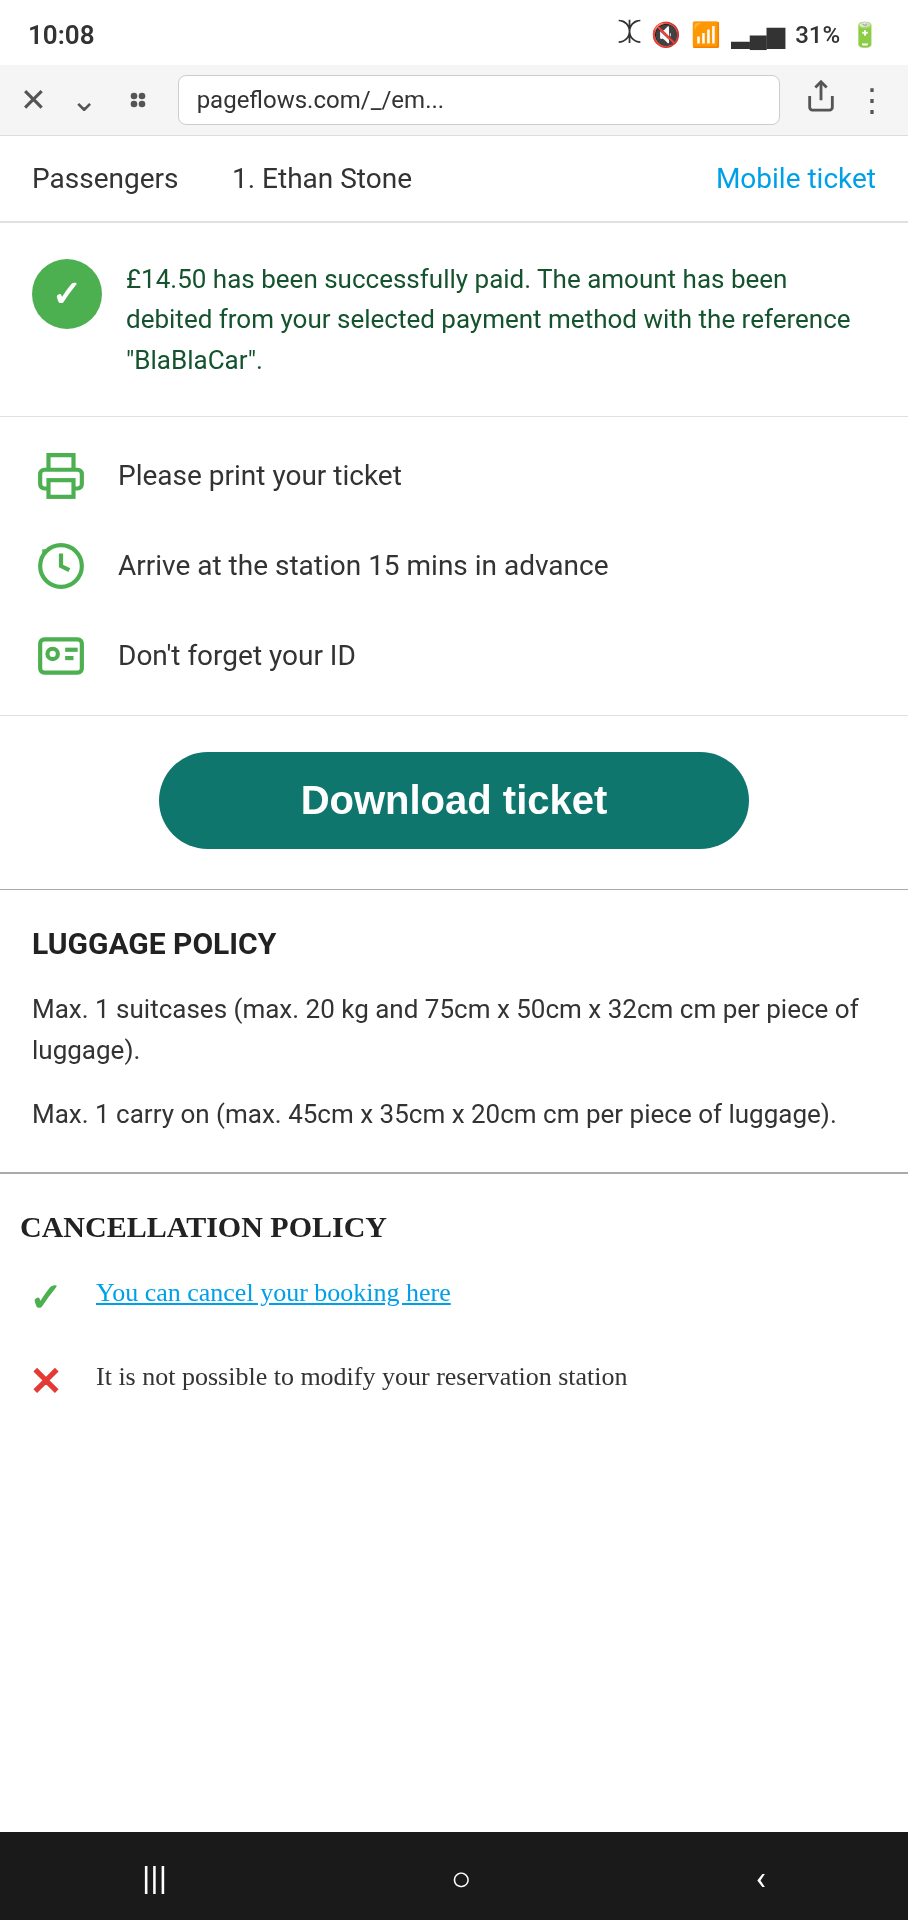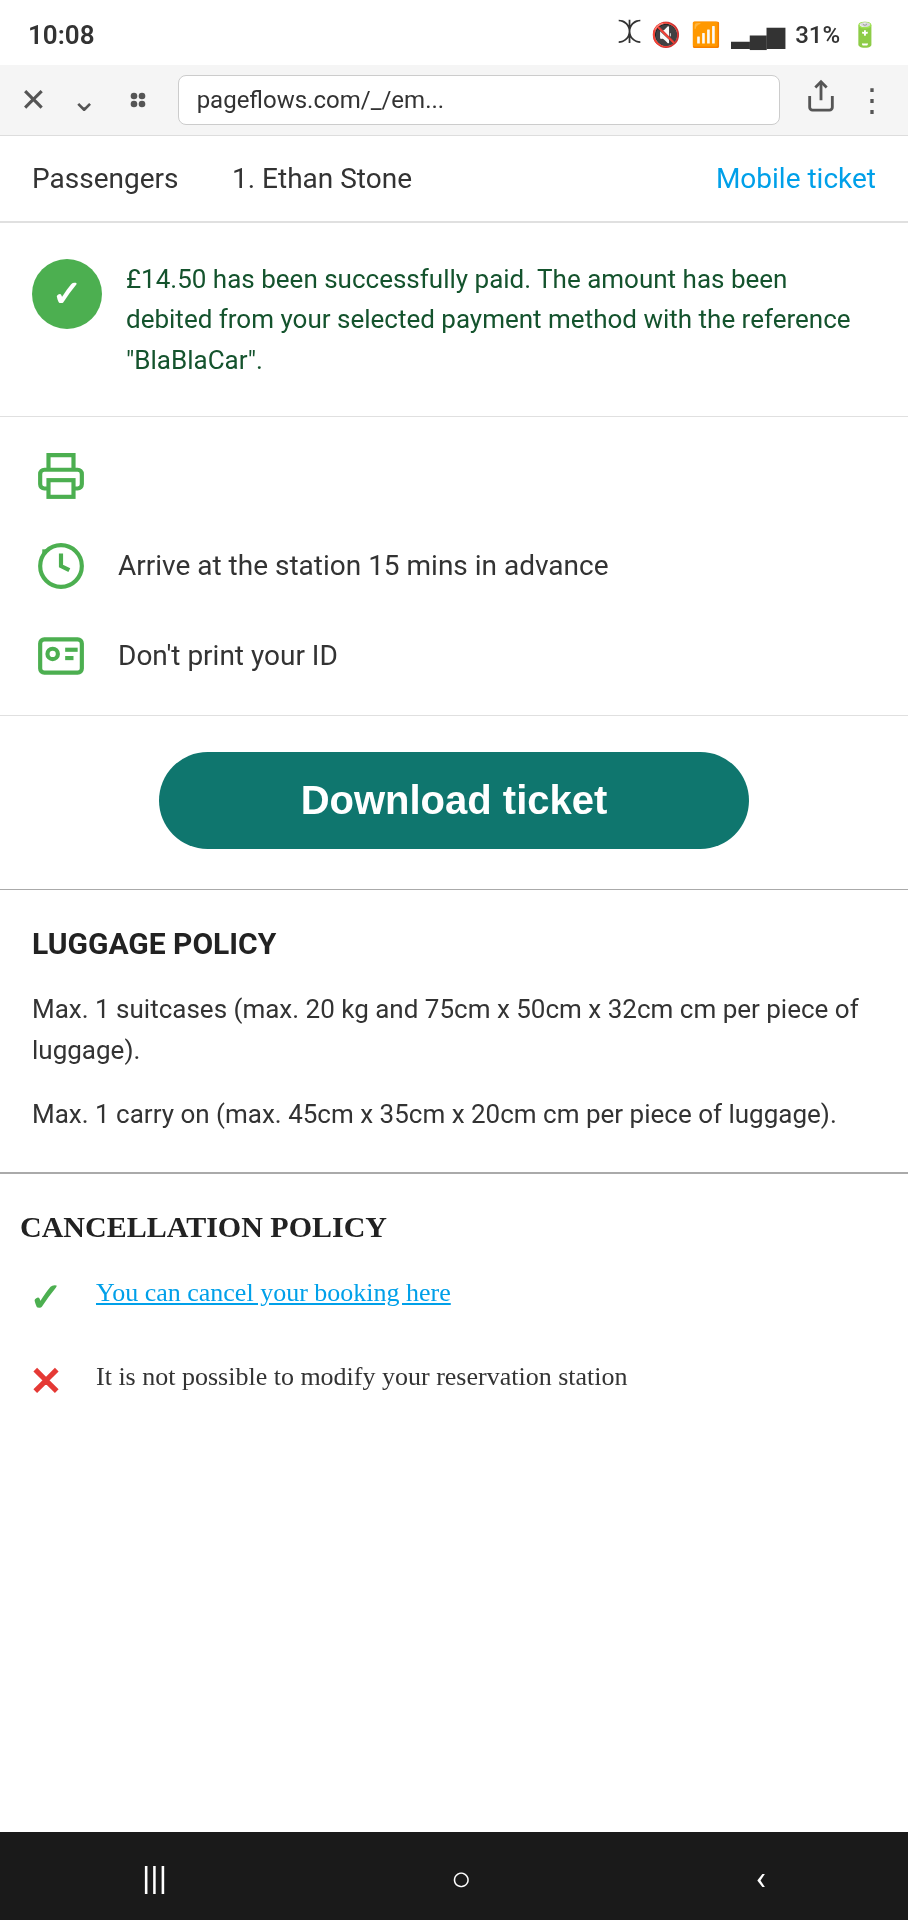--- a/index.html
+++ b/index.html
@@ -329,41 +329,42 @@
 
 <div class="instructions-section">
   <div class="instruction-item">
     <div class="instruction-icon">
       <svg viewBox="0 0 24 24" fill="none" stroke="#4caf50" stroke-width="2">
         <polyline points="6 9 6 2 18 2 18 9"></polyline>
         <path d="M6 18H4a2 2 0 01-2-2v-5a2 2 0 012-2h16a2 2 0 012 2v5a2 2 0 01-2 2h-2"></path>
         <rect x="6" y="14" width="12" height="8"></rect>
       </svg>
     </div>
+    <span class="instruction-text">Please print your ticket</span>
   </div>
   <div class="instruction-item">
     <div class="instruction-icon">
       <svg viewBox="0 0 24 24" fill="none" stroke="#4caf50" stroke-width="2">
         <circle cx="12" cy="12" r="10"></circle>
         <polyline points="12 6 12 12 16 14"></polyline>
         <line x1="4" y1="6" x2="4" y2="4" stroke="#4caf50"></line>
       </svg>
     </div>
     <span class="instruction-text">Arrive at the station 15 mins in advance</span>
   </div>
   <div class="instruction-item">
     <div class="instruction-icon">
       <svg viewBox="0 0 24 24" fill="none" stroke="#4caf50" stroke-width="2">
         <rect x="2" y="4" width="20" height="16" rx="2"></rect>
         <circle cx="8" cy="11" r="2.5"></circle>
         <line x1="14" y1="9" x2="20" y2="9"></line>
         <line x1="14" y1="13" x2="18" y2="13"></line>
       </svg>
     </div>
-    <span class="instruction-text">Don't print your ID</span>
+    <span class="instruction-text">Don't forget your ID</span>
   </div>
 </div>
 
 <div class="download-btn-container">
   <button class="download-btn">Download ticket</button>
 </div>
 
 <div class="section-divider"></div>
 
 <div class="policy-section">

